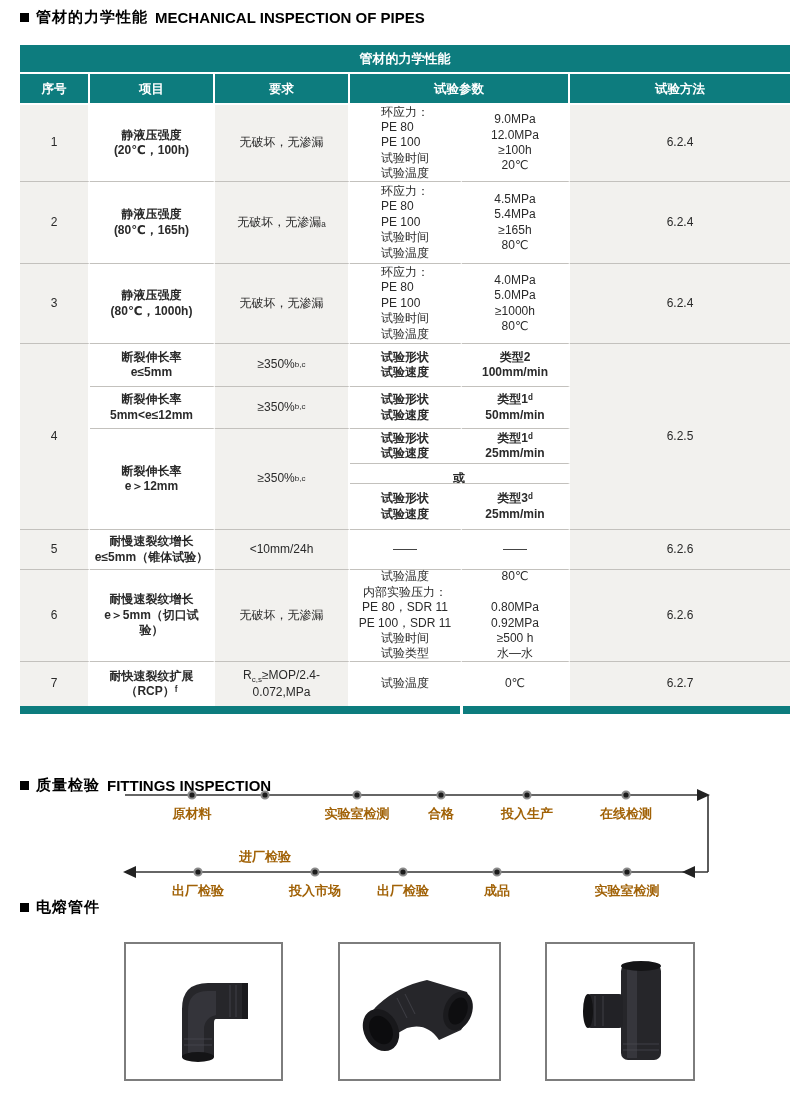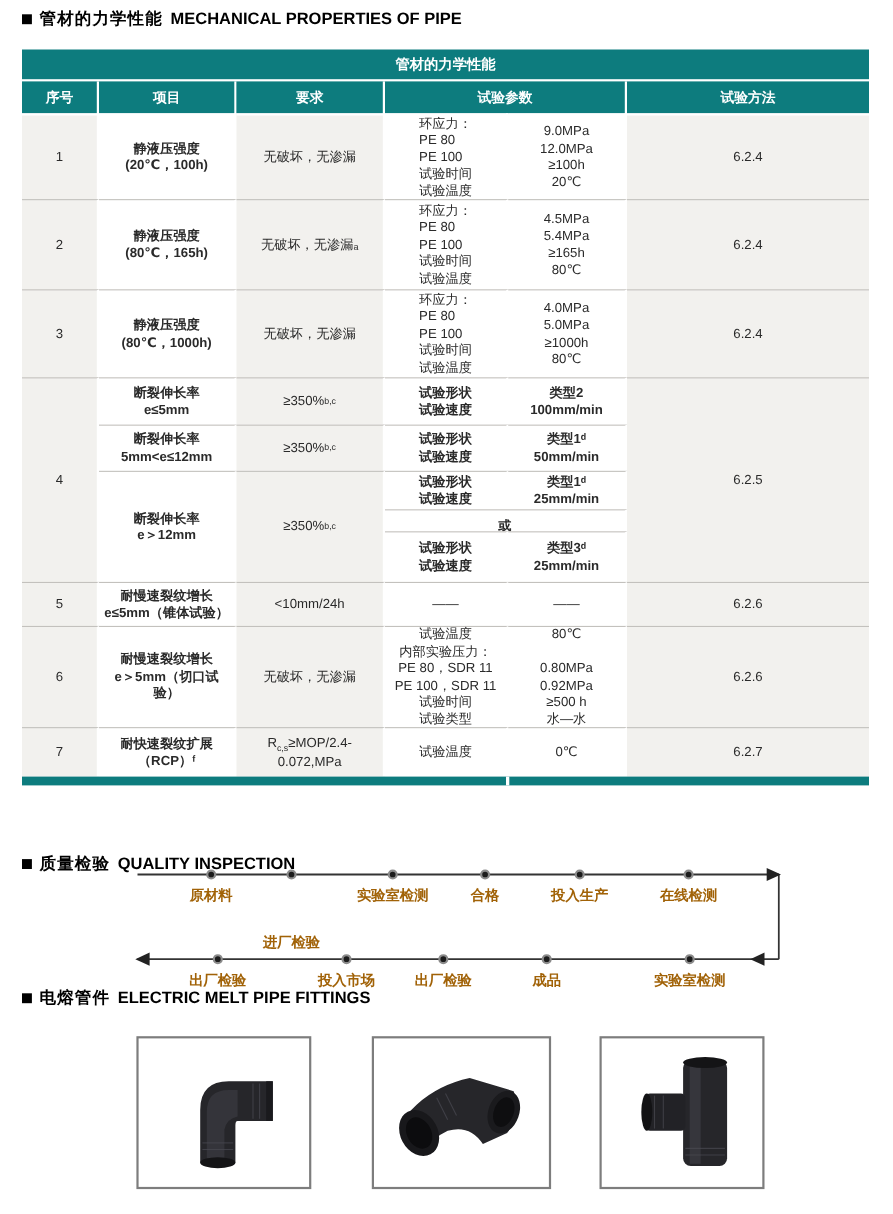--- a/index.html
+++ b/index.html
@@ -42,21 +42,21 @@
     display:flex;align-items:center;justify-content:center;box-sizing:border-box;}
 </style>
 </head>
 <body>
 
 <style>:root{--teal:#0d7c7e;}</style>
 
 <div class="sec-title" style="top:8px;">
   <span class="bullet"></span>
   <span class="zh">管材的力学性能</span>
-  <span class="en">MECHANICAL PROPERTIES OF PIPE</span>
+  <span class="en">MECHANICAL INSPECTION OF PIPES</span>
 </div>
 
 <div class="tbl">
   <div class="banner">管材的力学性能</div>
   <div class="grid">
 
     <div class="cell head" style="grid-row:1;grid-column:1;">序号</div>
     <div class="cell head" style="grid-row:1;grid-column:2;">项目</div>
     <div class="cell head" style="grid-row:1;grid-column:3;">要求</div>
     <div class="cell head" style="grid-row:1;grid-column:4 / span 2;">试验参数</div>
@@ -175,21 +175,21 @@
     <div class="cell shade nr" style="grid-row:12;grid-column:6;">6.2.7</div>
   </div>
   <div class="bbar">
       <div class="notch"></div>
     </div>
 </div>
 
 <div class="sec-title" style="top:776px;">
   <span class="bullet"></span>
   <span class="zh">质量检验</span>
-  <span class="en">QUALITY INSPECTION</span>
+  <span class="en">FITTINGS INSPECTION</span>
 </div>
 
 <div class="flow">
   <svg width="812" height="130" viewBox="0 0 812 130">
     <g stroke="#333" stroke-width="1.6" fill="none">
       <line x1="125" y1="23" x2="708" y2="23"></line>
       <line x1="708" y1="23" x2="708" y2="100"></line>
       <line x1="125" y1="100" x2="708" y2="100"></line>
     </g>
     <g fill="#222">
@@ -220,21 +220,20 @@
   <div class="fl-label" style="left:198px;top:110px;">出厂检验</div>
   <div class="fl-label" style="left:315px;top:110px;">投入市场</div>
   <div class="fl-label" style="left:403px;top:110px;">出厂检验</div>
   <div class="fl-label" style="left:497px;top:110px;">成品</div>
   <div class="fl-label" style="left:627px;top:110px;">实验室检测</div>
 </div>
 
 <div class="sec-title" style="top:898px;">
   <span class="bullet"></span>
   <span class="zh">电熔管件</span>
-  <span class="en">ELECTRIC MELT PIPE FITTINGS</span>
 </div>
 
 <div class="photo-box" style="left:124px;top:942px;width:159px;height:139px;">
   <svg width="120" height="110" viewBox="0 0 120 110">
     <path d="M38,100 L38,52 Q38,26 64,26 L104,26 L104,62 L72,62 Q70,62 70,66 L70,100 Z" fill="#26262a"></path>
     <path d="M44,96 L44,54 Q44,34 64,34 L72,34 L72,58 Q62,60 60,70 L60,96 Z" fill="#34343a"></path>
     <ellipse cx="54" cy="100" rx="16" ry="5" fill="#141416"></ellipse>
     <rect x="98" y="26" width="6" height="36" fill="#1a1a1d"></rect>
     <g stroke="#4a4a52" stroke-width="1" opacity="0.7">
       <line x1="40" y1="88" x2="68" y2="88"></line>

